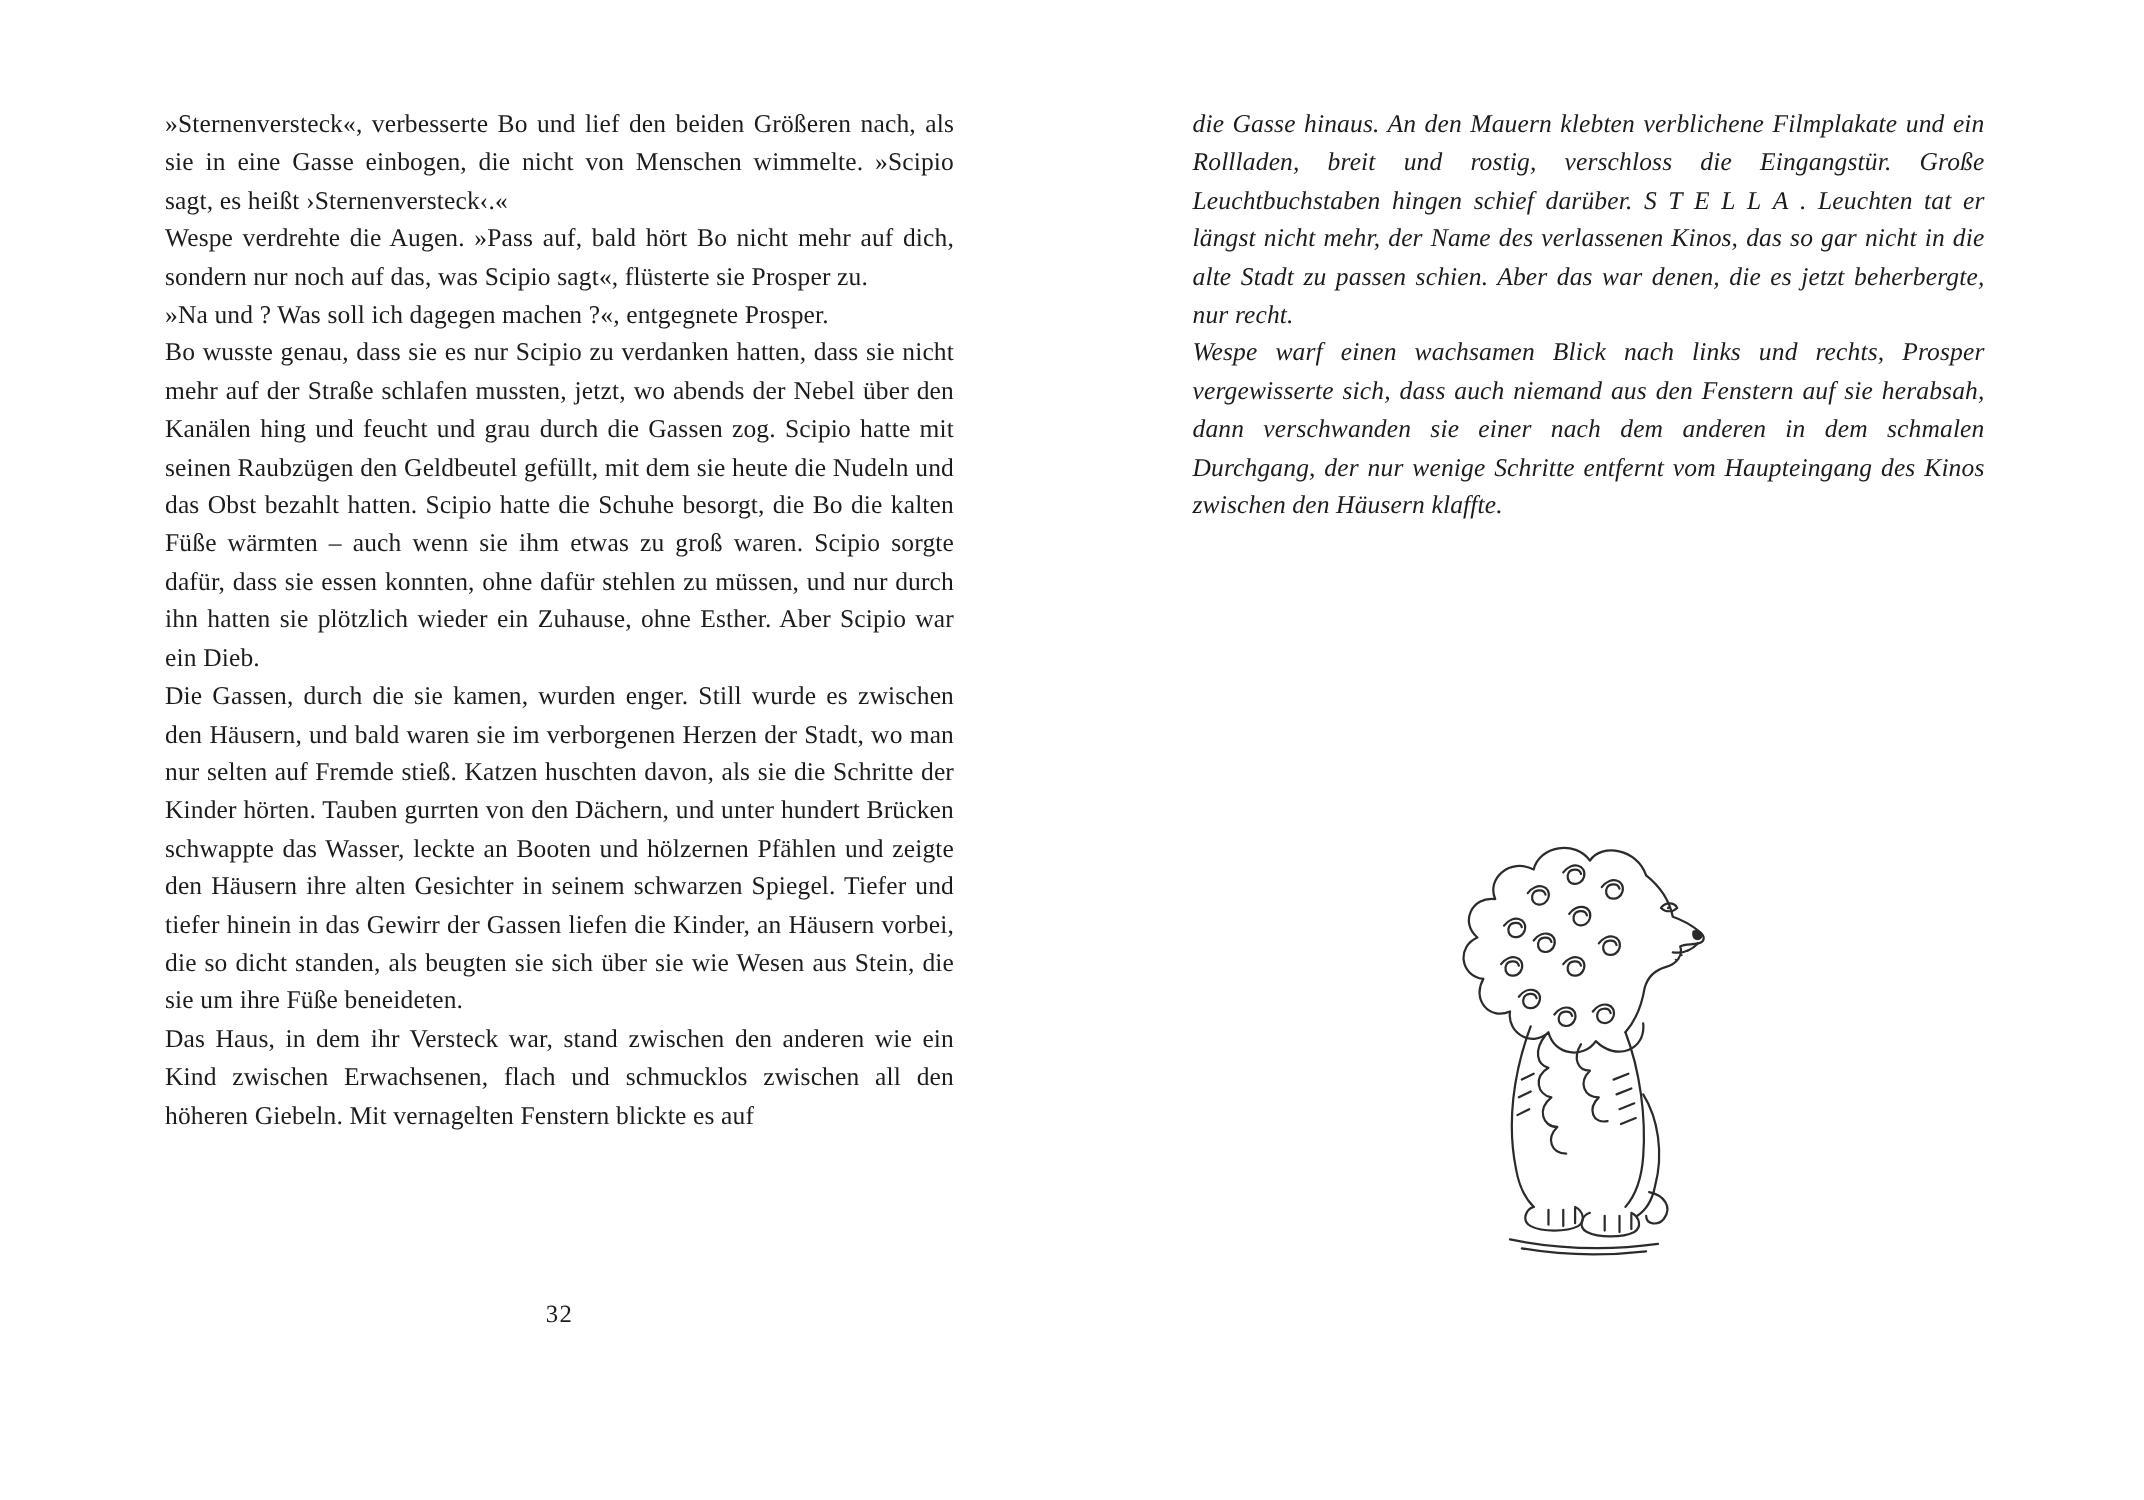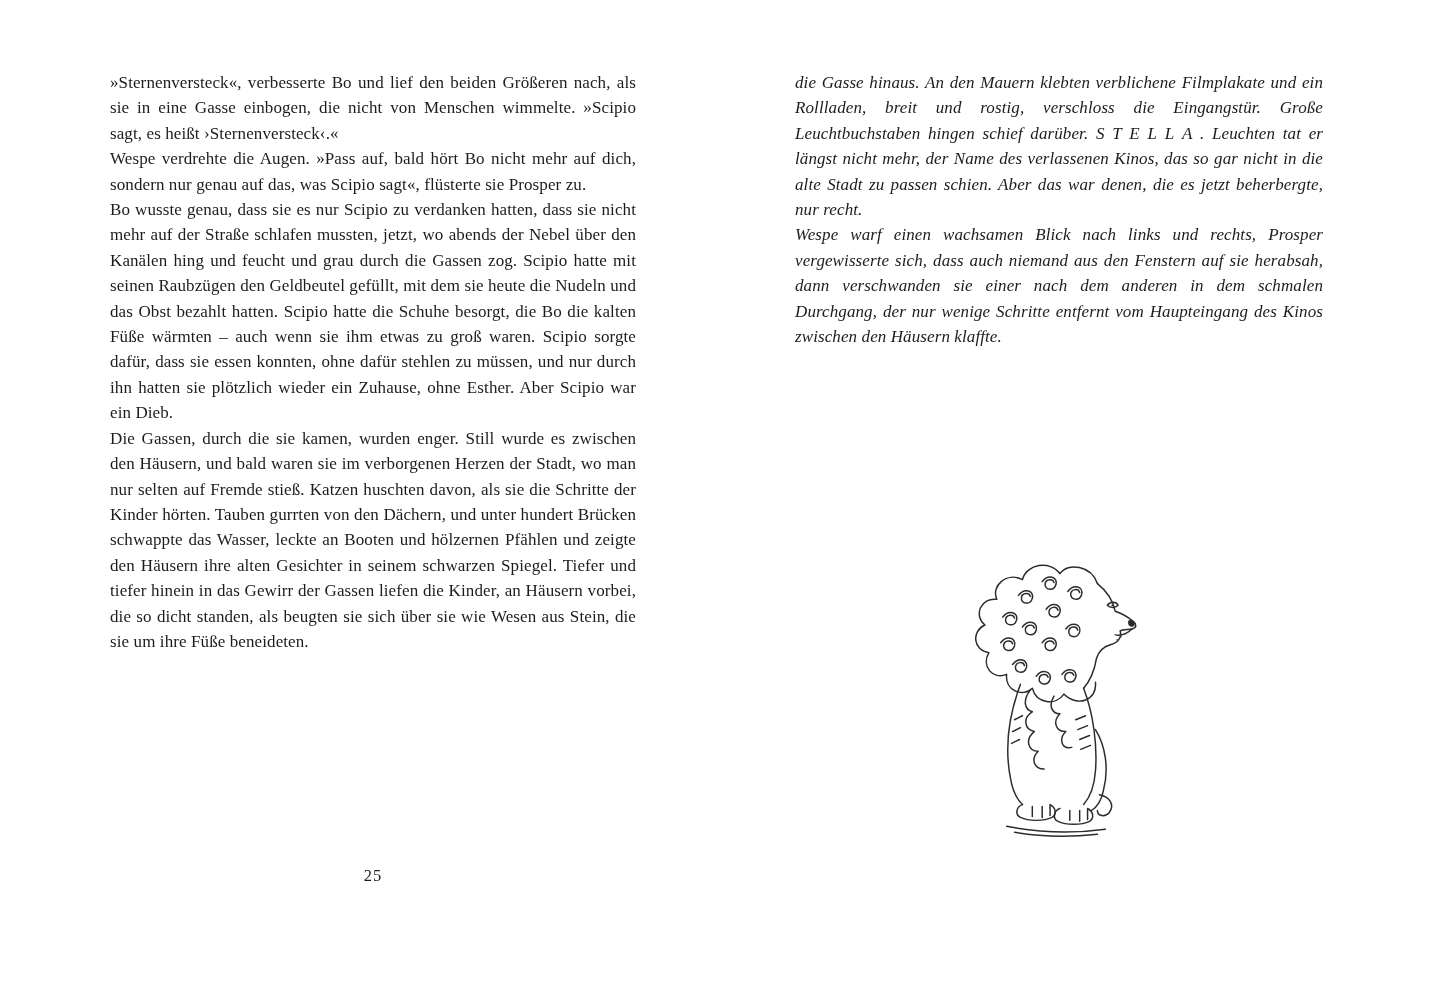--- a/index.html
+++ b/index.html
@@ -67,25 +67,27 @@
   }
 </style>
 </head>
 <body>
 
 <main class="spread">
 
   <section class="page page-left">
     <div class="text-block">
       <p>»Sternenversteck«, verbesserte Bo und lief den beiden Größeren nach, als sie in eine Gasse einbogen, die nicht von Menschen wimmelte. »Scipio sagt, es heißt ›Sternenversteck‹.«</p>
-      <p>Wespe verdrehte die Augen. »Pass auf, bald hört Bo nicht mehr auf dich, sondern nur genau auf das, was Scipio sagt«, flüsterte sie Prosper zu.</p>
+      <p>Wespe verdrehte die Augen. »Pass auf, bald hört Bo nicht mehr auf dich, sondern nur noch auf das, was Scipio sagt«, flüsterte sie Prosper zu.</p>
+      <p>»Na und&nbsp;? Was soll ich dagegen machen&nbsp;?«, entgegnete Prosper.</p>
       <p>Bo wusste genau, dass sie es nur Scipio zu verdanken hatten, dass sie nicht mehr auf der Straße schlafen mussten, jetzt, wo abends der Nebel über den Kanälen hing und feucht und grau durch die Gassen zog. Scipio hatte mit seinen Raubzügen den Geldbeutel gefüllt, mit dem sie heute die Nudeln und das Obst bezahlt hatten. Scipio hatte die Schuhe besorgt, die Bo die kalten Füße wärmten – auch wenn sie ihm etwas zu groß waren. Scipio sorgte dafür, dass sie essen konnten, ohne dafür stehlen zu müssen, und nur durch ihn hatten sie plötzlich wieder ein Zuhause, ohne Esther. Aber Scipio war ein Dieb.</p>
       <p>Die Gassen, durch die sie kamen, wurden enger. Still wurde es zwischen den Häusern, und bald waren sie im verborgenen Herzen der Stadt, wo man nur selten auf Fremde stieß. Katzen huschten davon, als sie die Schritte der Kinder hörten. Tauben gurrten von den Dächern, und unter hundert Brücken schwappte das Wasser, leckte an Booten und hölzernen Pfählen und zeigte den Häusern ihre alten Gesichter in seinem schwarzen Spiegel. Tiefer und tiefer hinein in das Gewirr der Gassen liefen die Kinder, an Häusern vorbei, die so dicht standen, als beugten sie sich über sie wie Wesen aus Stein, die sie um ihre Füße beneideten.</p>
+      <p>Das Haus, in dem ihr Versteck war, stand zwischen den anderen wie ein Kind zwischen Erwachsenen, flach und schmucklos zwischen all den höheren Giebeln. Mit vernagelten Fenstern blickte es auf</p>
     </div>
-    <div class="page-number">25</div>
+    <div class="page-number">32</div>
   </section>
 
   <section class="page page-right">
     <div class="text-block">
       <p>die Gasse hinaus. An den Mauern klebten verblichene Filmplakate und ein Rollladen, breit und rostig, verschloss die Eingangstür. Große Leuchtbuchstaben hingen schief darüber. S&nbsp;T&nbsp;E&nbsp;L&nbsp;L&nbsp;A&nbsp;. Leuchten tat er längst nicht mehr, der Name des verlassenen Kinos, das so gar nicht in die alte Stadt zu passen schien. Aber das war denen, die es jetzt beherbergte, nur recht.</p>
       <p>Wespe warf einen wachsamen Blick nach links und rechts, Prosper vergewisserte sich, dass auch niemand aus den Fenstern auf sie herabsah, dann verschwanden sie einer nach dem anderen in dem schmalen Durchgang, der nur wenige Schritte entfernt vom Haupteingang des Kinos zwischen den Häusern klaffte.</p>
     </div>
 
     <figure class="illustration">
       <svg viewBox="0 0 210 300" fill="none" stroke="#2b2b2b" stroke-width="1.5" stroke-linecap="round" stroke-linejoin="round">

